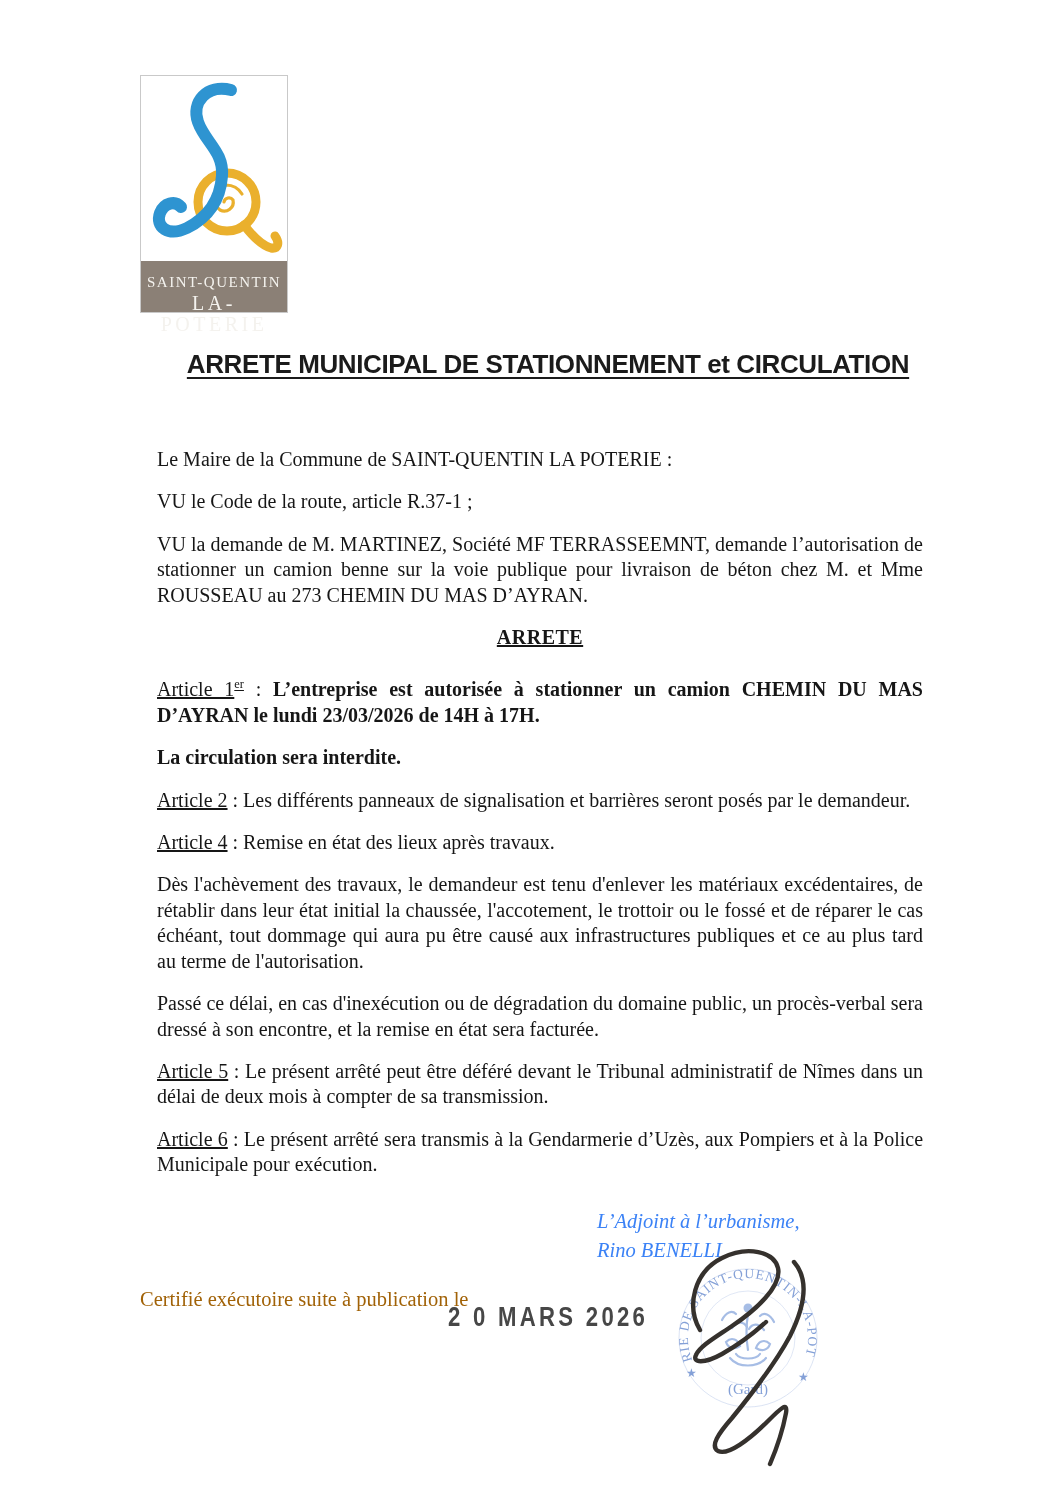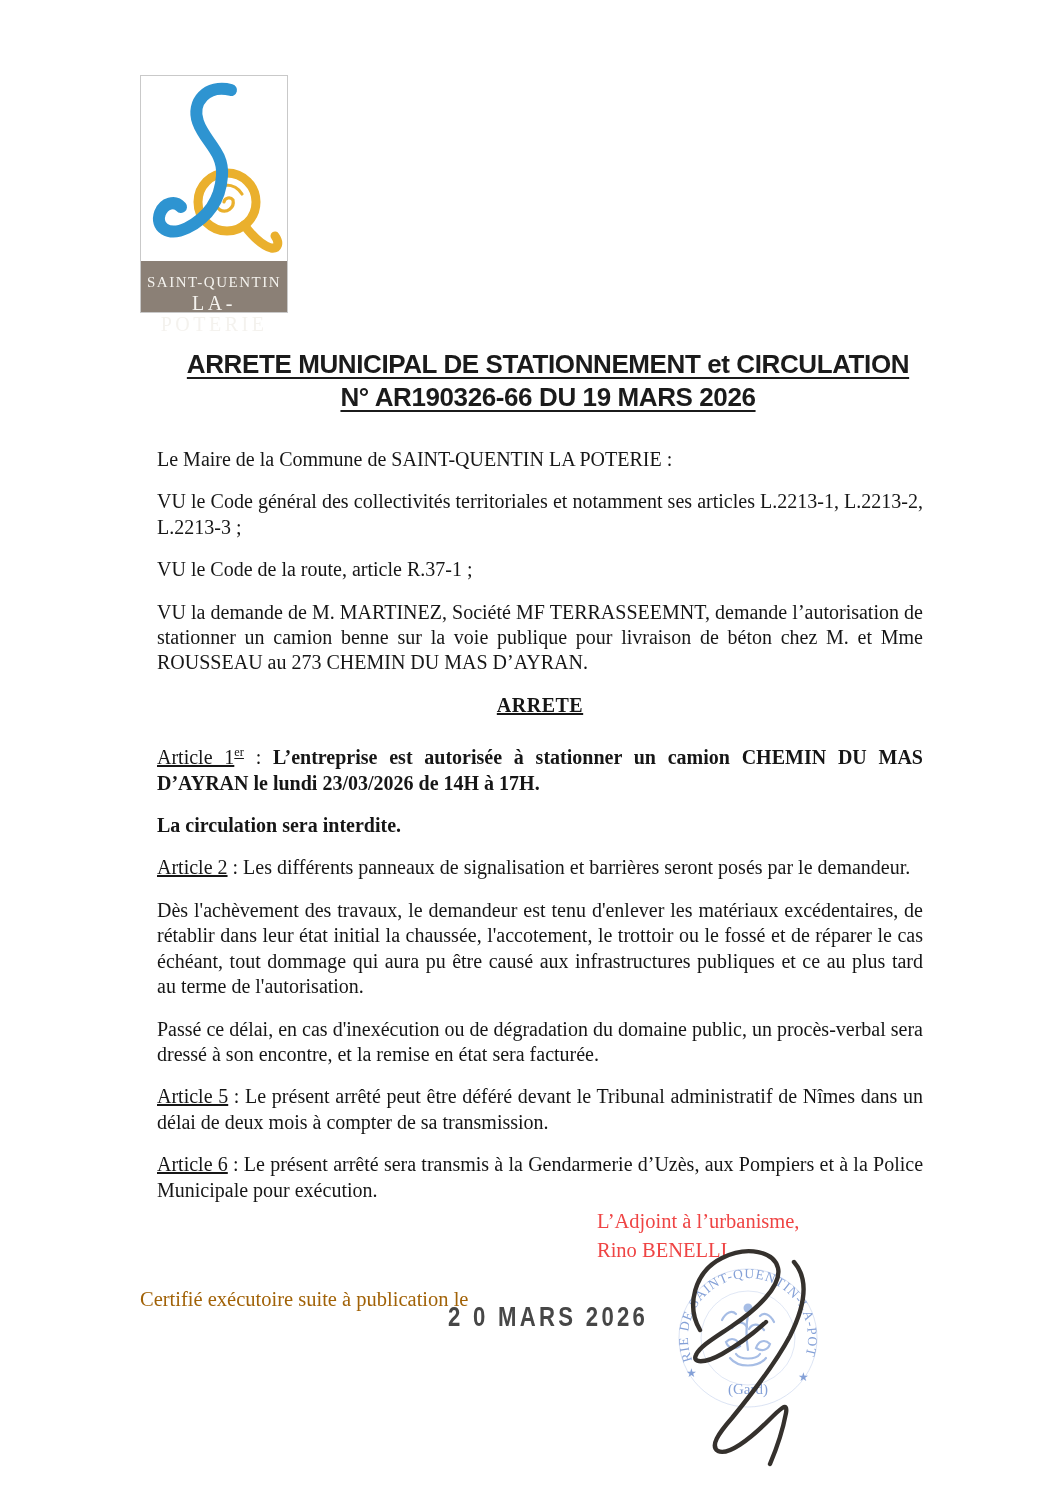--- a/index.html
+++ b/index.html
@@ -60,21 +60,21 @@
   .gap-before { margin-top:25px; }
   .doc-heading {
     text-align:center !important;
     margin-top:13px !important; margin-bottom:27px !important;
     letter-spacing:0.5px;
   }
 
   
   .sig-block {
     position:absolute; left:597px; top:1207px;
-    font-size:20.5px; line-height:29px; color:#ef4444;
+    font-size:20.5px; line-height:29px; color:#3b82f6;font-style:italic;
   }
 
   
   .certify {
     position:absolute; left:140px; top:1288px;
     font-size:20.5px; color:#a16207;
   }
   .date-stamp {
     position:absolute; left:448px; top:1302px;
     font-family:"Liberation Sans", sans-serif;
@@ -106,32 +106,31 @@
     </g>
   </svg>
   <div class="logo-band">
     <div class="l1">SAINT-QUENTIN</div>
     <div class="l2">LA-POTERIE</div>
   </div>
 </div>
 
 <div class="title">
   <div><span class="u">ARRETE MUNICIPAL DE STATIONNEMENT et CIRCULATION</span></div>
-  <div><span class="u">N° AR190326-66 DU 19 MARS 2026</span></div>
 </div>
 
 <div class="content">
     <p class="para"><span>Le Maire de la Commune de SAINT-QUENTIN LA POTERIE :</span></p>
-    <p class="para"><span>VU le Code général des collectivités territoriales et notamment ses articles L.2213-1, L.2213-2, L.2213-3 ;</span></p>
     <p class="para gap-before"><span>VU le Code de la route, article R.37-1 ;</span></p>
     <p class="para"><span>VU la demande de M. MARTINEZ, Société MF TERRASSEEMNT, demande l’autorisation de stationner un camion benne sur la voie publique pour livraison de béton chez M. et Mme ROUSSEAU au 273 CHEMIN DU MAS D’AYRAN.</span></p>
     <p class="para doc-heading"><span class="seg-b seg-u">ARRETE</span></p>
     <p class="para"><span class="seg-u">Article 1</span><sup class="seg-u">er</sup><span> : </span><span class="seg-b">L’entreprise est autorisée à stationner un camion CHEMIN DU MAS D’AYRAN le lundi 23/03/2026 de 14H à 17H.</span></p>
     <p class="para"><span class="seg-b">La circulation sera interdite.</span></p>
     <p class="para"><span class="seg-u">Article 2</span><span> : Les différents panneaux de signalisation et barrières seront posés par le demandeur.</span></p>
+    <p class="para"><span class="seg-u">Article 4</span><span> : Remise en état des lieux après travaux.</span></p>
     <p class="para"><span>Dès l'achèvement des travaux, le demandeur est tenu d'enlever les matériaux excédentaires, de rétablir dans leur état initial la chaussée, l'accotement, le trottoir ou le fossé et de réparer le cas échéant, tout dommage qui aura pu être causé aux infrastructures publiques et ce au plus tard au terme de l'autorisation.</span></p>
     <p class="para"><span>Passé ce délai, en cas d'inexécution ou de dégradation du domaine public, un procès-verbal sera dressé à son encontre, et la remise en état sera facturée.</span></p>
     <p class="para"><span class="seg-u">Article 5</span><span> : Le présent arrêté peut être déféré devant le Tribunal administratif de Nîmes dans un délai de deux mois à compter de sa transmission.</span></p>
     <p class="para"><span class="seg-u">Article 6</span><span> : Le présent arrêté sera transmis à la Gendarmerie d’Uzès, aux Pompiers et à la Police Municipale pour exécution.</span></p>
   </div>
 
 <div class="sig-block">
   <div>L’Adjoint à l’urbanisme,</div>
   <div>Rino BENELLI</div>
 </div>

